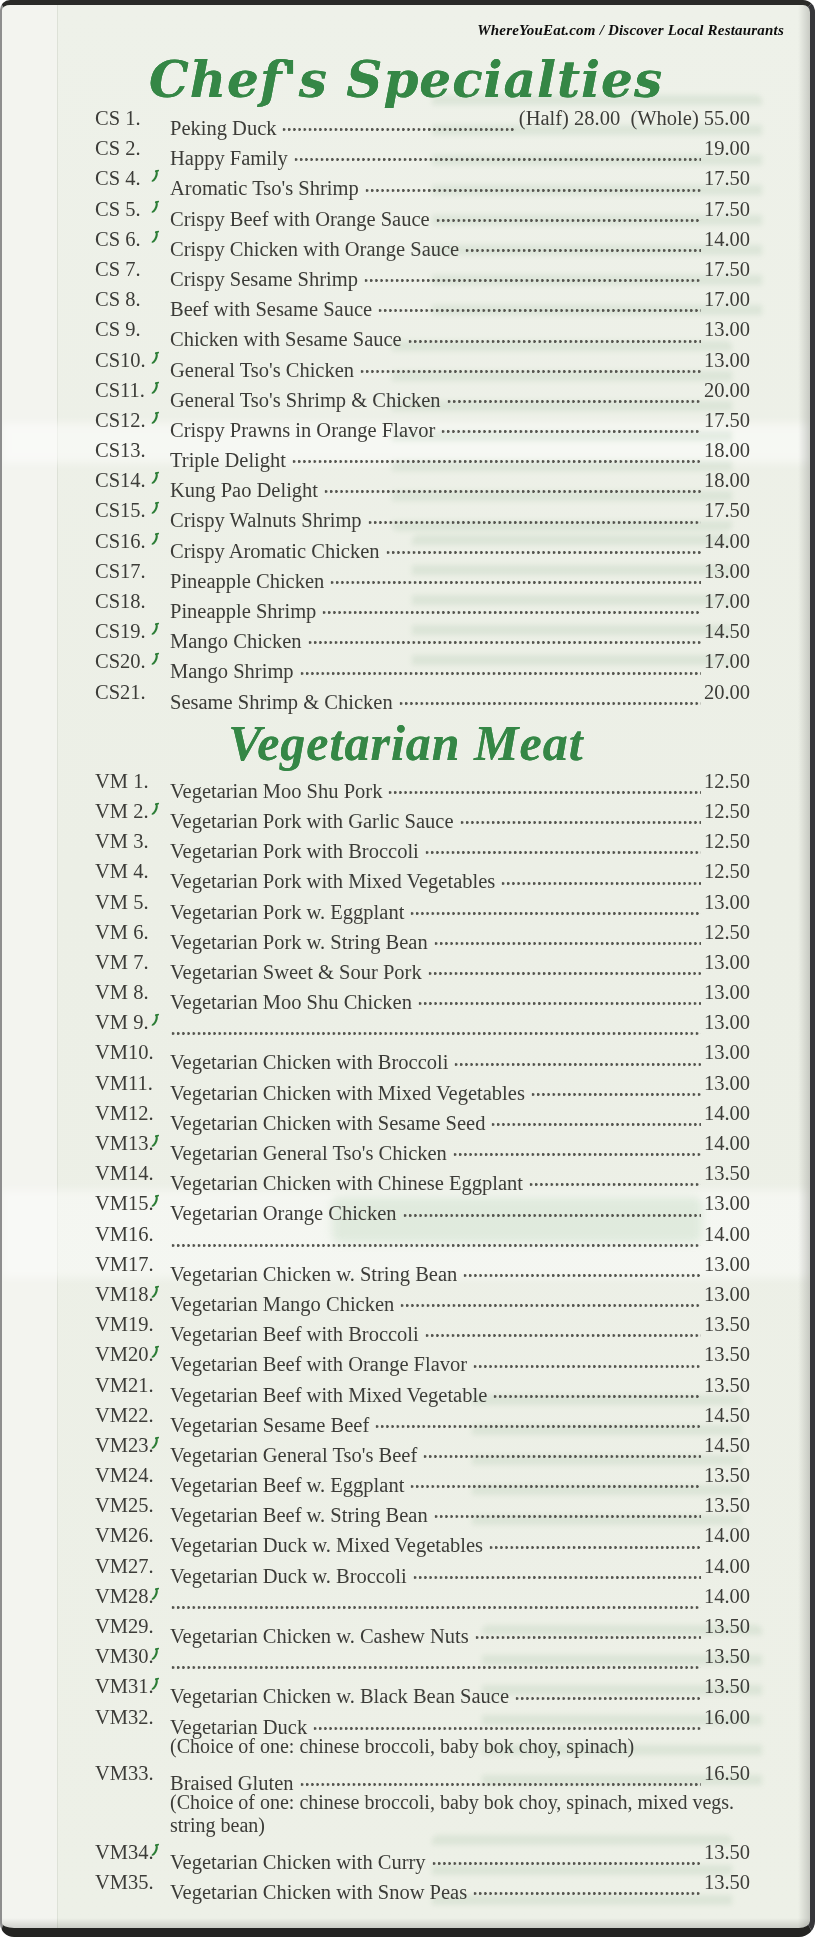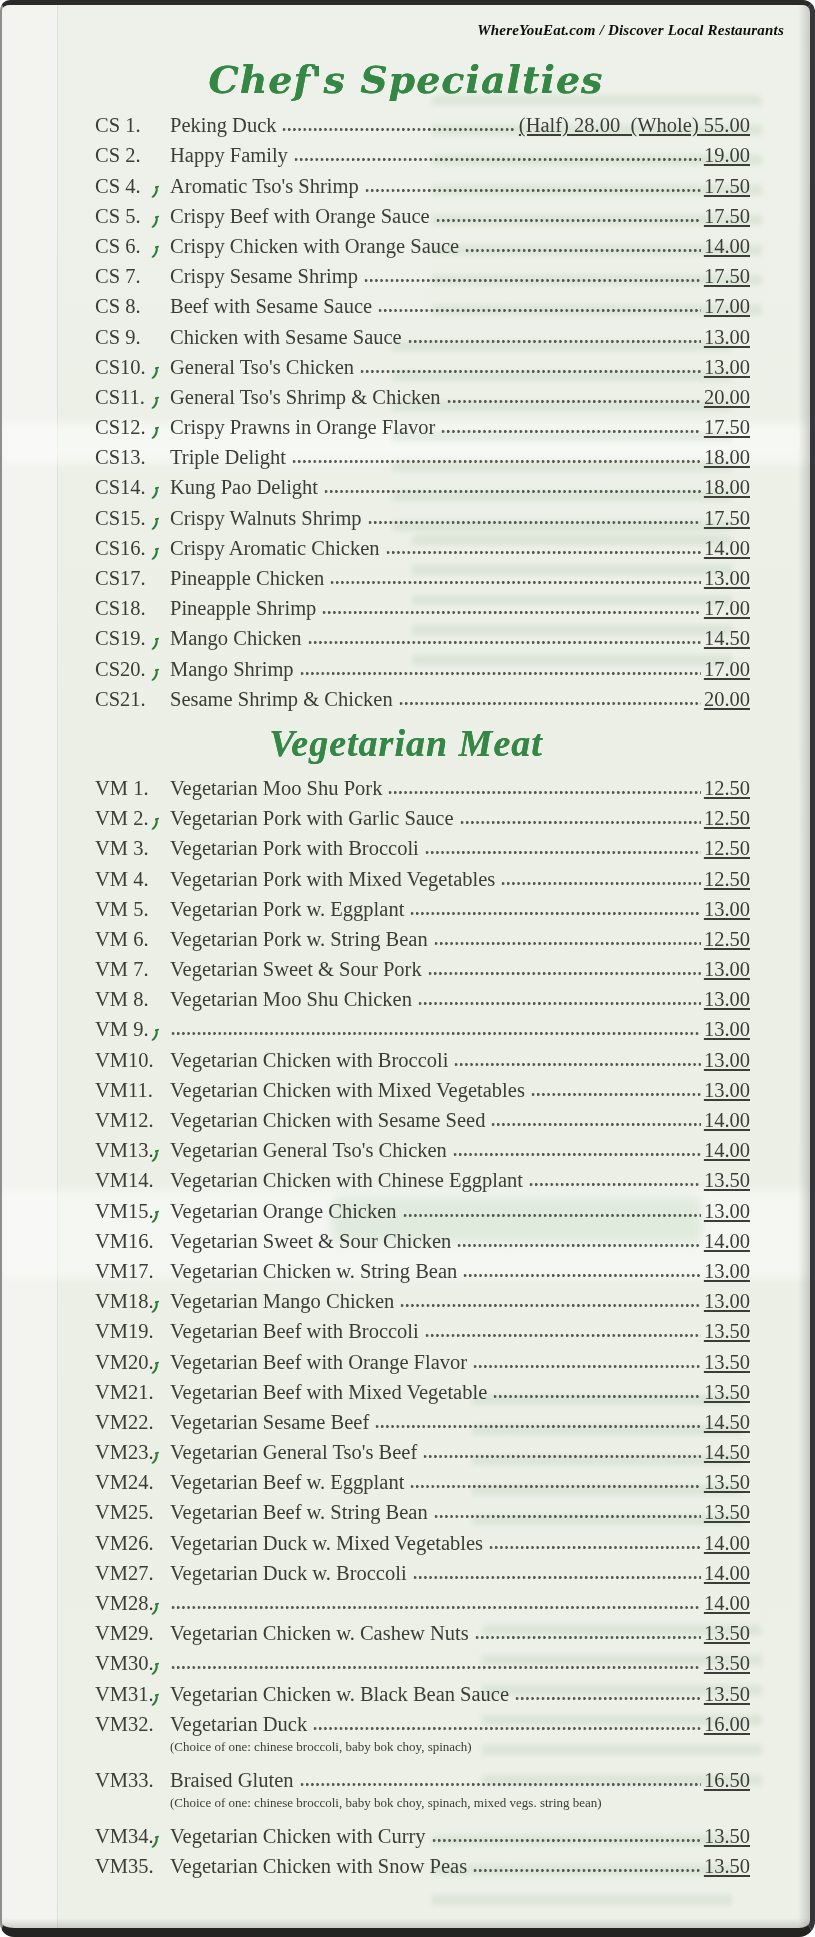--- a/index.html
+++ b/index.html
@@ -57,41 +57,41 @@
   .content{position:absolute;inset:0;z-index:3;}
   .site-header{
     position:absolute;top:17px;right:26px;
     font-style:italic;font-weight:bold;font-size:15px;color:#0d0d0d;
     letter-spacing:.2px;white-space:nowrap;
   }
   .menu{position:absolute;top:50px;left:0;right:0;}
   .section-title{
     text-align:center;color:#358746;
     font-family:"DejaVu Serif",serif;font-weight:bold;font-style:italic;
-    font-size:38px;line-height:50px;height:52px;letter-spacing:1px;
+    font-size:50px;line-height:50px;height:52px;letter-spacing:1px;
     text-shadow:0 0 .5px #358746;
   }
   .section-title.mt{margin-top:7px;font-family:Liberation Serif, serif;}
   .row{
-    display:flex;align-items:flex-end;
+    display:flex;align-items:flex-start;
     padding:0 60px 0 93px;height:30.2px;
     font-size:20.5px;color:#3c3c38;
   }
   .num{flex:none;width:54px;white-space:pre;}
   .chili{flex:none;width:16px;position:relative;top:2px;}
   .chili svg{display:block;}
   .iname{flex:none;margin-left:5px;white-space:nowrap;margin-top:10px;}
   .dots{
     flex:1;align-self:flex-end;height:3px;margin:0 3px 6px 6px;
     background-image:radial-gradient(circle at 2px 1.5px,#54544e 1.15px,rgba(0,0,0,0) 1.6px);
     background-size:5.2px 3px;background-repeat:repeat-x;background-position:left bottom;
   }
-  .price{flex:none;white-space:pre;text-decoration:underline;}
+  .price{flex:none;white-space:pre;}
   .note{
-    padding:0 70px 0 168px;font-size:13px;line-height:23px;
+    padding:0 70px 0 168px;font-size:20px;line-height:23px;
     color:#3c3c38;margin-top:-1px;margin-bottom:4px;
   }
 </style>
 </head>
 <body>
 
 <div class="paper">
   <div class="left-margin"></div>
   <div class="band b1"></div>
   <div class="band b2"></div>
@@ -410,21 +410,20 @@
               <path d="M8.7 1.1c.9-.7 2.1.1 1.5 1.1-.3.5-.9.7-1.4.6.8 2.5-.4 6.6-3.3 9.6-1.3 1.3-3 1.7-3.1.7-.1-.6.8-1.2 1.6-2.1 2.1-2.4 3.1-5.5 2.6-7.8-.5-.1-.8-.6-.6-1.1.2-.6.9-.8 1.7-1z" fill="#2c7d36"></path>
             </svg>
           </span>
           <span class="iname">Vegetarian Orange Chicken</span>
           <span class="dots"></span>
           <span class="price">13.00</span>
         </div>
         <div class="row">
           <span class="num">VM16.</span>
           <span class="chili"></span>
-          <span class="iname">Vegetarian Sweet &amp; Sour Chicken</span>
           <span class="dots"></span>
           <span class="price">14.00</span>
         </div>
         <div class="row">
           <span class="num">VM17.</span>
           <span class="chili"></span>
           <span class="iname">Vegetarian Chicken w. String Bean</span>
           <span class="dots"></span>
           <span class="price">13.00</span>
         </div>

